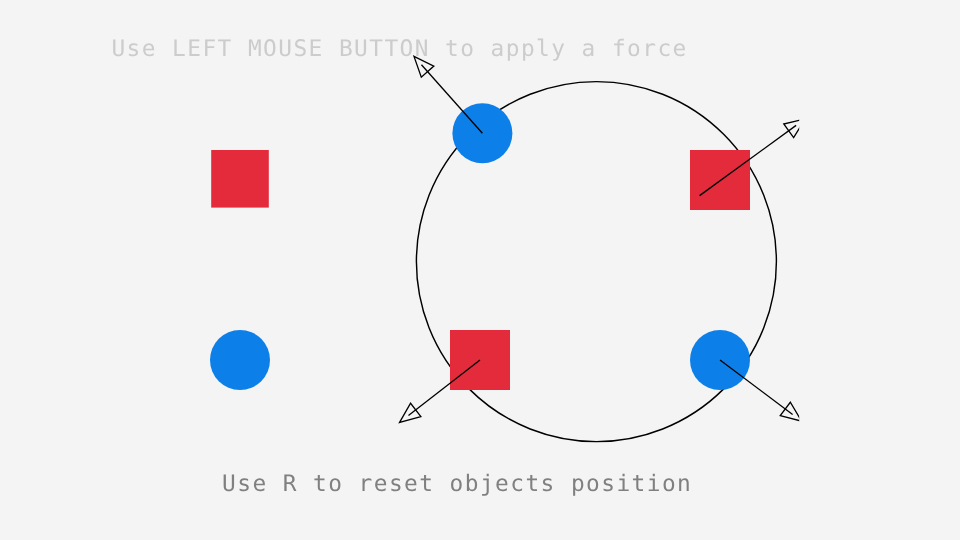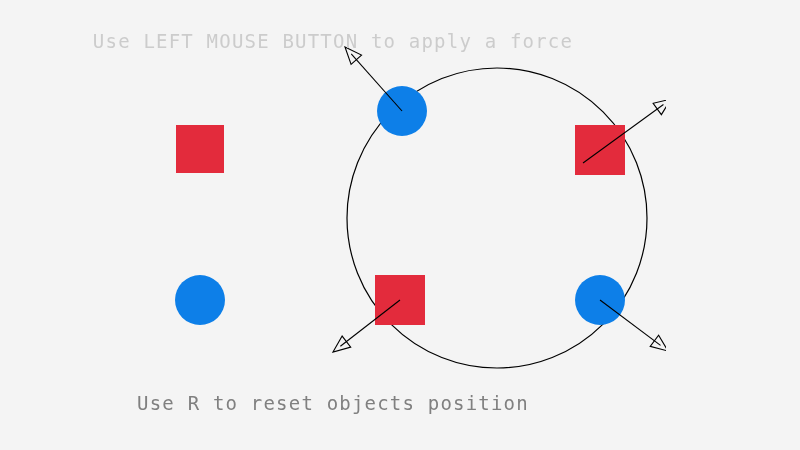--- a/index.html
+++ b/index.html
@@ -82,15 +82,15 @@
         <g>
           <line x1="600" y1="300" x2="660.52" y2="345.39" stroke="#000000" stroke-width="1.1"></line>
           <polygon points="668,351 650.1999999999999,346.40000000000003 658.6,335.2" fill="none" stroke="#000000" stroke-width="1.1" stroke-linejoin="miter"></polygon>
         </g>
       </g>
 
   </svg>
 
   <div class="hint-text" id="hint-top" style="color: rgb(204, 204, 204);">Use LEFT MOUSE BUTTON to apply a force</div>
 
-  <div class="hint-text" id="hint-bottom" style="color: rgb(128, 128, 128);">Use R to reset objects position</div>
+  <div class="hint-text" id="hint-bottom" style="color: rgb(128, 128, 128); margin-left: 48px;">Use R to reset objects position</div>
 
 </div>
 
 </body></html>

